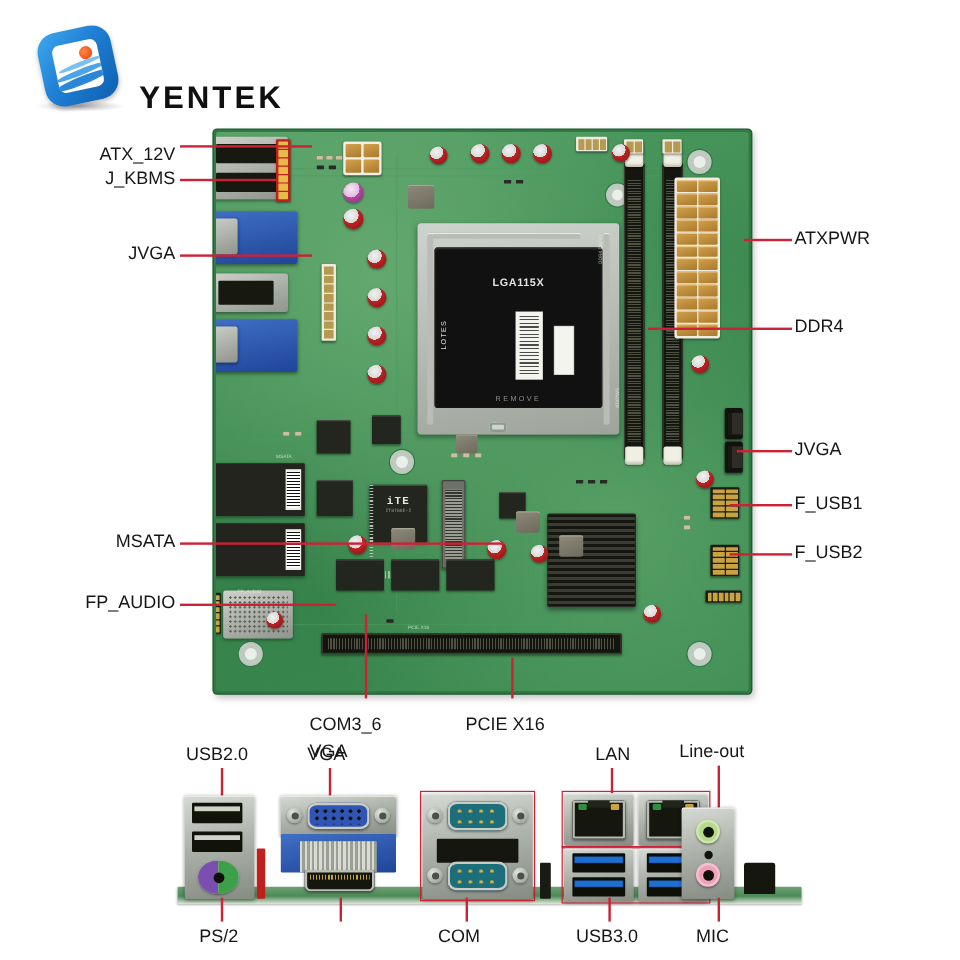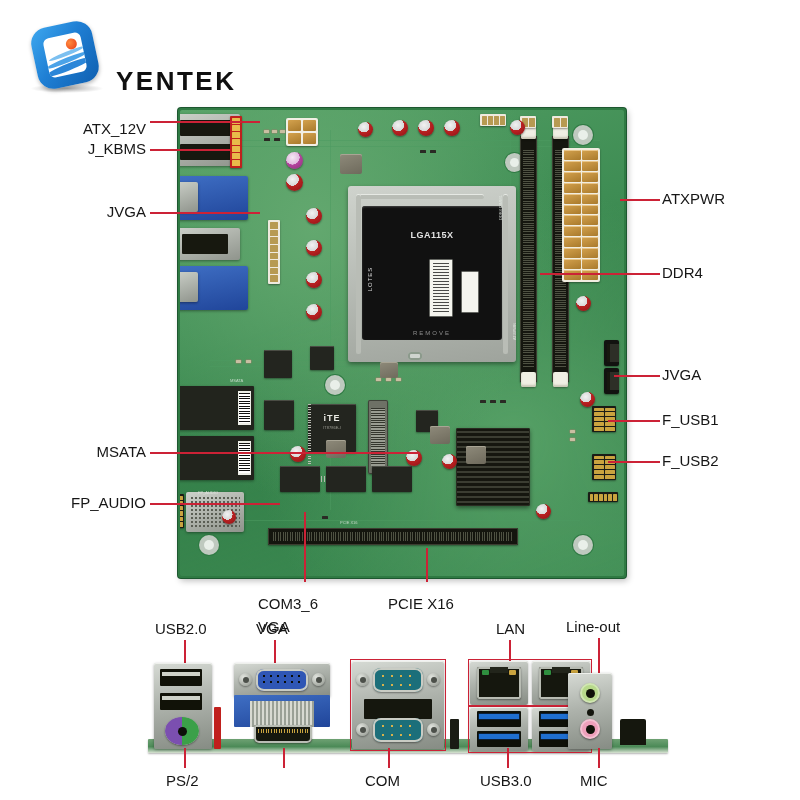--- a/index.html
+++ b/index.html
@@ -397,21 +397,21 @@
         <i></i>
         <i></i>
         <i></i>
         <i></i>
       </div>
 
   <div id="heatsink"></div>
   <div id="pcie"></div>
   <div id="msata-slot"></div>
 
-  <div class="ite" style="left:128px;top:294px;width:48px;height:48px;">
+  <div class="ite" style="left:128px;top:294px;width:48px;height:48px;font-family:Liberation Mono, monospace;">
     <div class="ite-txt">iTE</div>
     <div class="ite-sub">IT8786E-I</div>
     <div class="lead" style="left:-3px;top:6px;width:3px;height:36px;
       background:repeating-linear-gradient(to bottom,#b9bcb2 0 1px,transparent 1px 2.6px);"></div>
     <div class="lead" style="right:-3px;top:6px;width:3px;height:36px;
       background:repeating-linear-gradient(to bottom,#b9bcb2 0 1px,transparent 1px 2.6px);"></div>
     <div class="lead" style="left:6px;top:-3px;height:3px;width:36px;
       background:repeating-linear-gradient(to right,#b9bcb2 0 1px,transparent 1px 2.6px);"></div>
     <div class="lead" style="left:6px;bottom:-3px;height:3px;width:36px;
       background:repeating-linear-gradient(to right,#b9bcb2 0 1px,transparent 1px 2.6px);"></div>

